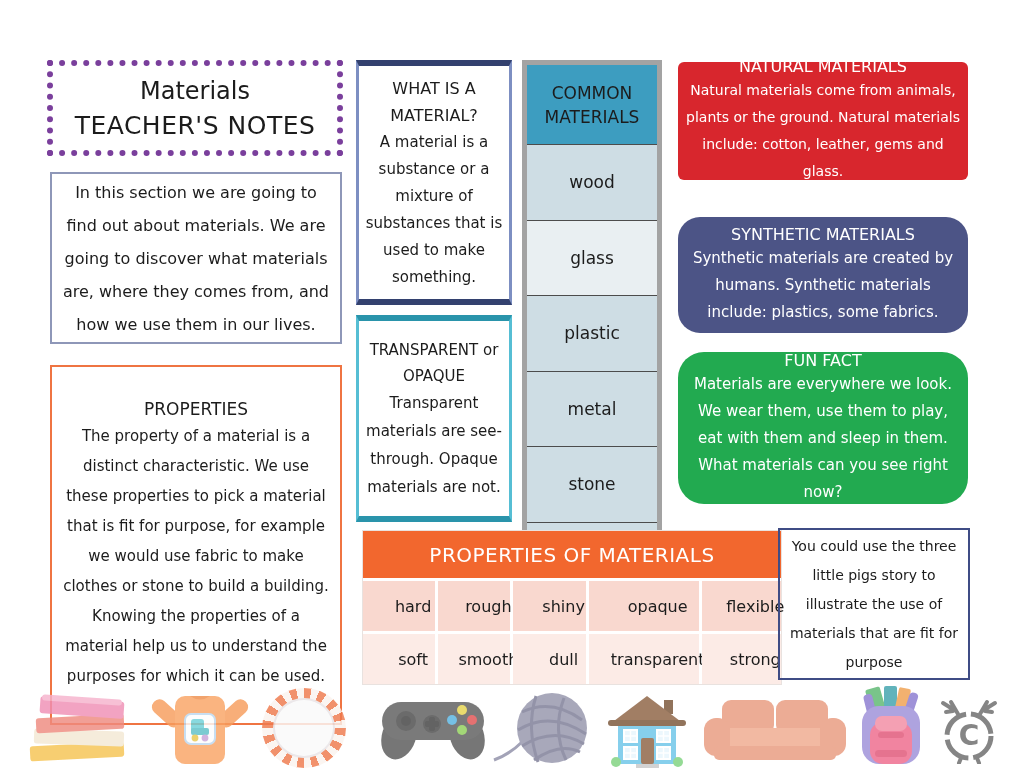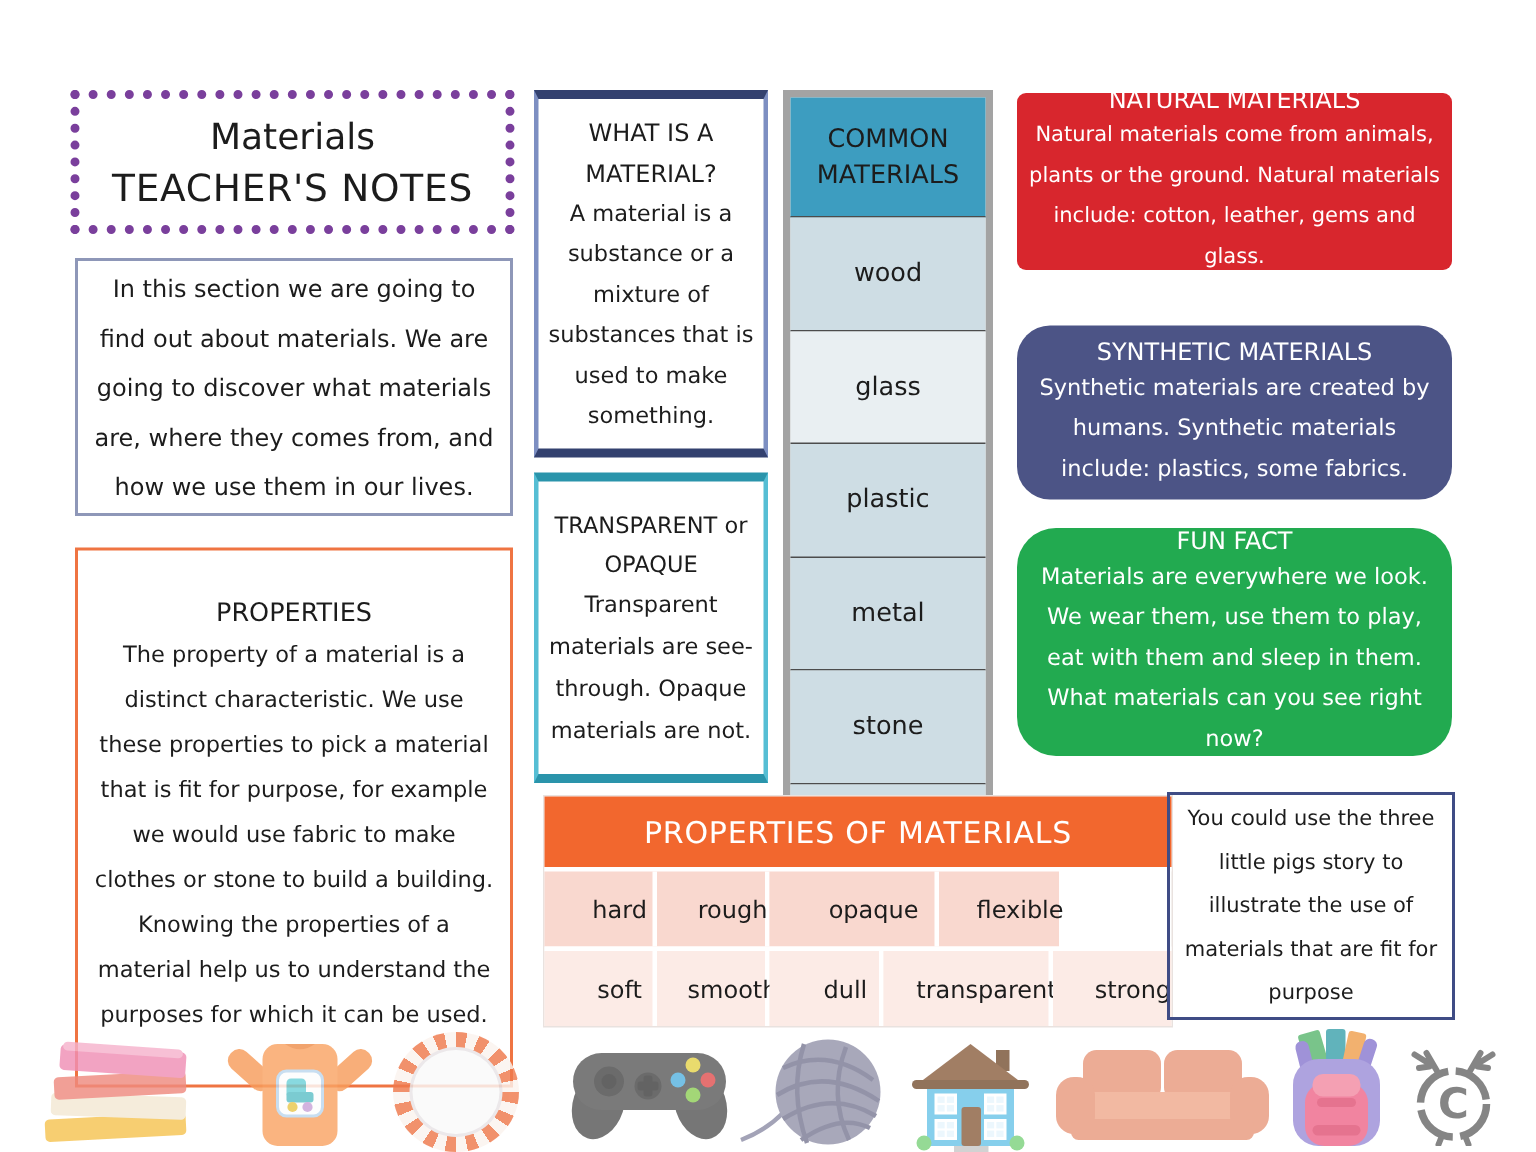--- a/index.html
+++ b/index.html
@@ -129,20 +129,21 @@
 <div class="abs card funfact center">
   <h3>FUN FACT</h3>
   <p>Materials are everywhere we look. We wear them, use them to play, eat with them and sleep in them. What materials can you see right now?</p>
 </div>
 
 <div class="abs pm-table">
   <div class="pm-header center">PROPERTIES OF MATERIALS</div>
   <div class="pm-row pm-row1">
     <div class="pm-cell c1 center">hard</div>
     <div class="pm-cell c2 center">rough</div>
+    <div class="pm-cell c3 center">shiny</div>
     <div class="pm-cell c4 center">opaque</div>
     <div class="pm-cell c5 center">flexible</div>
   </div>
   <div class="pm-row pm-row2">
     <div class="pm-cell c1 center">soft</div>
     <div class="pm-cell c2 center">smooth</div>
     <div class="pm-cell c3 center">dull</div>
     <div class="pm-cell c4 center">transparent</div>
     <div class="pm-cell c5 center">strong</div>
   </div>

